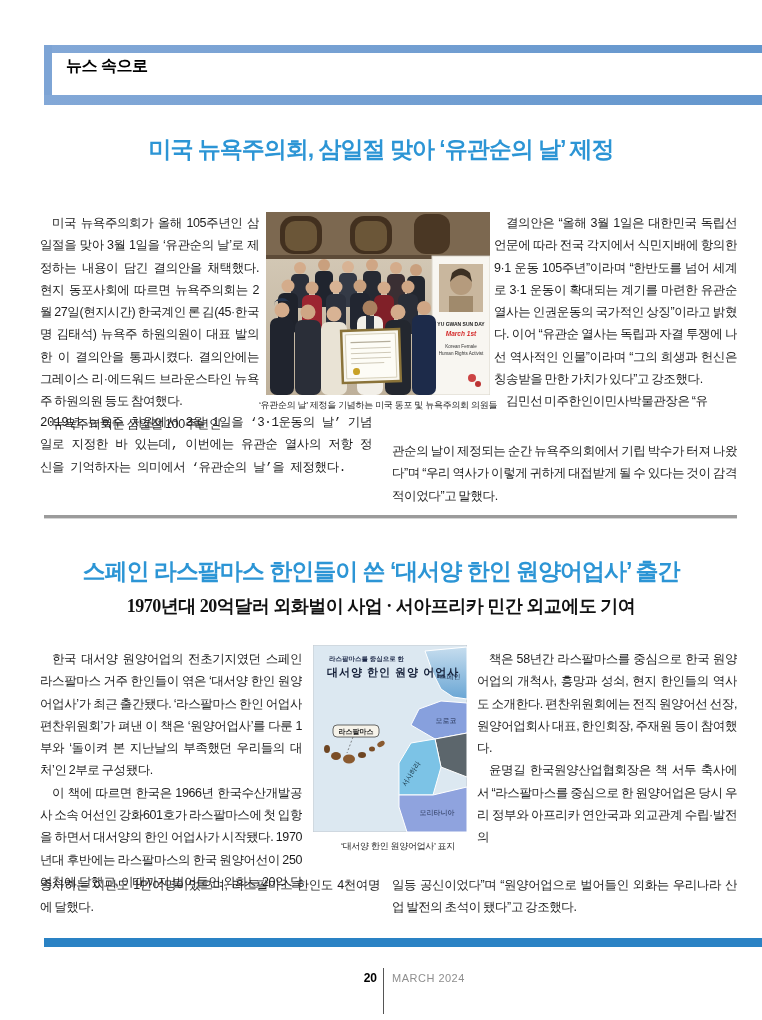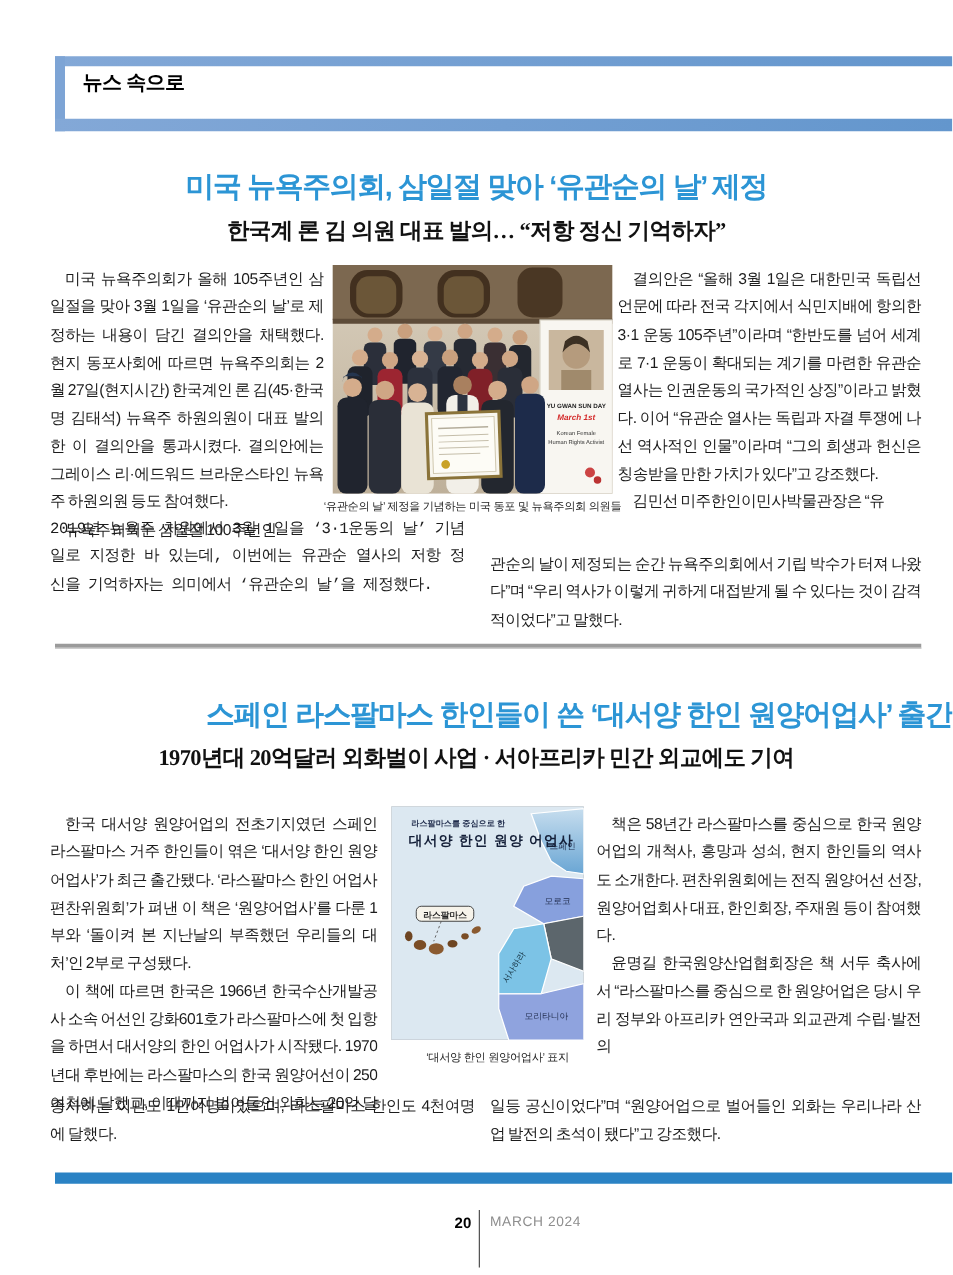--- a/index.html
+++ b/index.html
@@ -14,21 +14,21 @@
     background:linear-gradient(90deg,#83a8d7,#6396cd);}
   .kicker-bar-left{position:absolute;left:44px;top:45px;width:8px;height:60px;background:#7da4d5;}
   .kicker-label{position:absolute;left:66px;top:56px;font-size:16px;font-weight:bold;
     letter-spacing:-0.5px;color:#000;}
   
   .a-title{position:absolute;left:0;width:762px;text-align:center;color:#2c95d5;
     font-weight:bold;font-size:23px;letter-spacing:-1px;margin:0;}
   .a-sub{position:absolute;left:0;width:762px;text-align:center;color:#111;
     font-family:"Liberation Serif","DejaVu Serif",serif;font-size:18px;letter-spacing:-0.5px;margin:0;}
   #a1-title{top:134px;} #a1-sub{top:172px;}
-  #a2-title{top:556px;text-align:right;} #a2-sub{top:594px;}
+  #a2-title{top:556px;} #a2-sub{top:594px;}
   
   .bodycol p{margin:0;text-indent:12px;text-align:justify;}
   .bodycol{font-size:12.5px;line-height:22.3px;letter-spacing:-0.4px;word-spacing:-1px;
     color:#1c1c1c;position:absolute;overflow:hidden;}
   #a1-colL{left:40px;top:212px;width:219px;height:228px;}
   #a1-colR{left:494px;top:212px;width:243px;height:228px;}
   #a1-botL{left:40px;top:412px;width:332px;height:70px;font-family:Liberation Mono, monospace;}
   #a1-botR{left:392px;top:440px;width:345px;height:70px;}
   #a2-colL{left:40px;top:648px;width:262px;height:248px;}
   #a2-colR{left:477px;top:648px;width:260px;height:226px;}
@@ -56,21 +56,20 @@
 <body>
 
 <div class="page">
 
   <div class="kicker-bar-top"></div>
   <div class="kicker-bar-left"></div>
   <div class="kicker-bar-bottom"></div>
   <span class="kicker-label">뉴스 속으로</span>
 
   <h1 class="a-title" id="a1-title">미국 뉴욕주의회, 삼일절 맞아 ‘유관순의 날’ 제정</h1>
-  <h2 class="a-sub" id="a1-sub">한국계 론 김 의원 대표 발의… “저항 정신 기억하자”</h2>
 
   <div class="bodycol" id="a1-colL">
     <p>미국 뉴욕주의회가 올해 105주년인 삼일절을 맞아 3월 1일을 ‘유관순의 날’로 제정하는 내용이 담긴 결의안을 채택했다. 현지 동포사회에 따르면 뉴욕주의회는 2월 27일(현지시간) 한국계인 론 김(45·한국명 김태석) 뉴욕주 하원의원이 대표 발의한 이 결의안을 통과시켰다. 결의안에는 그레이스 리·에드워드 브라운스타인 뉴욕주 하원의원 등도 참여했다.</p>
     <p>뉴욕주의회는 삼일절 100주년인</p>
   </div>
 
   <div class="photo-wrap">
     <svg width="224" height="183" viewBox="0 0 224 183">
       <defs>
         <linearGradient id="wallg" x1="0" y1="0" x2="0" y2="1">
@@ -155,21 +154,21 @@
         <line x1="85" y1="141" x2="125" y2="141" stroke="#c4bda9" stroke-width="0.8"></line>
         <line x1="85" y1="146" x2="125" y2="146" stroke="#c4bda9" stroke-width="0.8"></line>
         <line x1="85" y1="151" x2="118" y2="151" stroke="#c4bda9" stroke-width="0.8"></line>
         <circle cx="90" cy="159" r="3.5" fill="#c9a227"></circle>
       </g>
     </svg>
   </div>
   <div class="photo-caption">‘유관순의 날’ 제정을 기념하는 미국 동포 및 뉴욕주의회 의원들</div>
 
   <div class="bodycol" id="a1-colR">
-    <p>결의안은 “올해 3월 1일은 대한민국 독립선언문에 따라 전국 각지에서 식민지배에 항의한 3·1 운동 105주년”이라며 “한반도를 넘어 세계로 7·1 운동이 확대되는 계기를 마련한 유관순 열사는 인권운동의 국가적인 상징”이라고 밝혔다. 이어 “유관순 열사는 독립과 자결 투쟁에 나선 역사적인 인물”이라며 “그의 희생과 헌신은 칭송받을 만한 가치가 있다”고 강조했다.</p>
+    <p>결의안은 “올해 3월 1일은 대한민국 독립선언문에 따라 전국 각지에서 식민지배에 항의한 9·1 운동 105주년”이라며 “한반도를 넘어 세계로 3·1 운동이 확대되는 계기를 마련한 유관순 열사는 인권운동의 국가적인 상징”이라고 밝혔다. 이어 “유관순 열사는 독립과 자결 투쟁에 나선 역사적인 인물”이라며 “그의 희생과 헌신은 칭송받을 만한 가치가 있다”고 강조했다.</p>
     <p>김민선 미주한인이민사박물관장은 “유</p>
   </div>
 
   <div class="bodycol" id="a1-botL">
     <p style="text-indent:0">2019년 뉴욕주 차원에서 3월 1일을 ‘3·1운동의 날’ 기념일로 지정한 바 있는데, 이번에는 유관순 열사의 저항 정신을 기억하자는 의미에서 ‘유관순의 날’을 제정했다.</p>
   </div>
   <div class="bodycol" id="a1-botR">
     <p style="text-indent:0">관순의 날이 제정되는 순간 뉴욕주의회에서 기립 박수가 터져 나왔다”며 “우리 역사가 이렇게 귀하게 대접받게 될 수 있다는 것이 감격적이었다”고 말했다.</p>
   </div>
 

